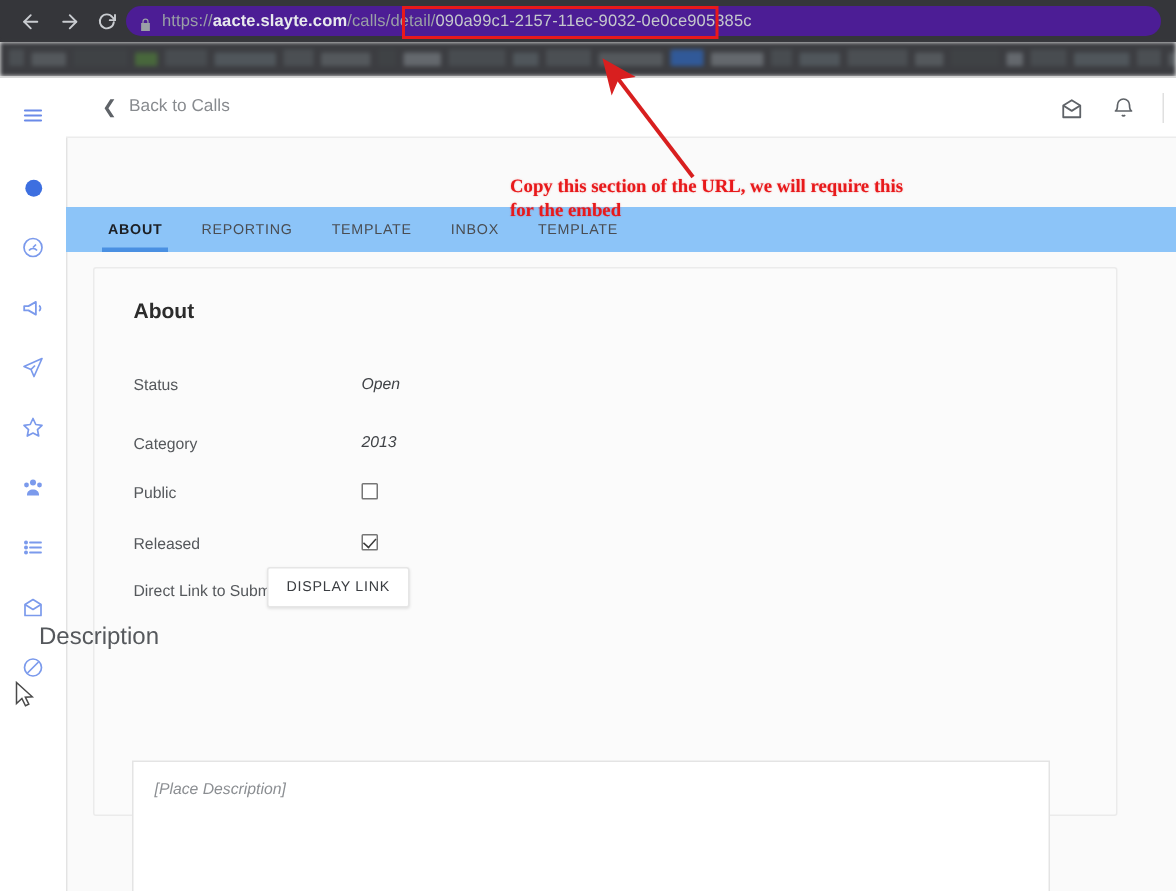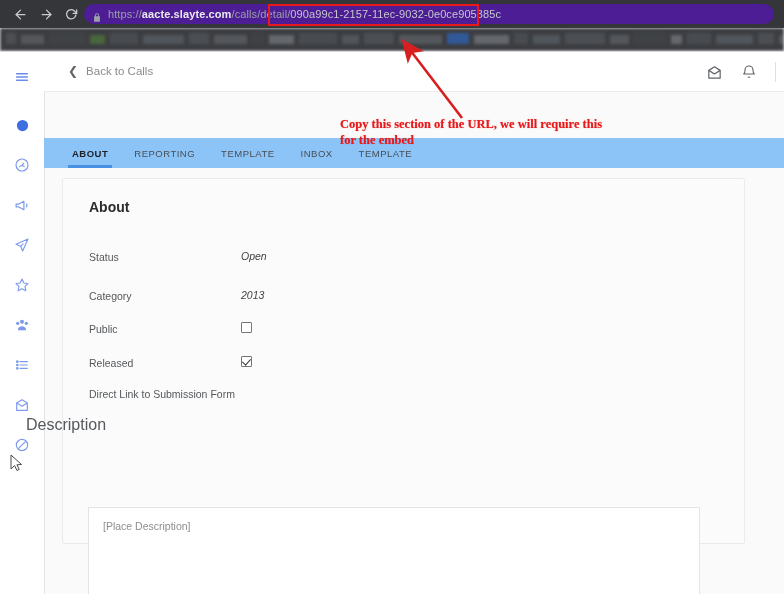--- a/index.html
+++ b/index.html
@@ -282,20 +282,21 @@
     width: 612px; height: 100px;
     background: #ffffff;
     border: 1px solid #e4e4e4;
     box-sizing: border-box;
   }
   #desc-placeholder {
     position: absolute;
     left: 14px; top: 12px;
     font-size: 10.5px;
     color: #8b8e92;
+    font-style: italic;
   }
 
   
   #annotation-layer {
     position: absolute;
     left: 0; top: 0;
     width: 784px; height: 594px;
     pointer-events: none;
   }
   #url-highlight-box {
@@ -517,20 +518,21 @@
     <div class="field-row" style="top:177px">
       <div class="field-label">Released</div>
       <span class="cbox checked"></span>
     </div>
 
     <div class="field-row" style="top:208px">
       <div class="field-label">Direct Link to Submission Form</div>
     </div>
   </div>
 
+  <div id="display-link-btn">DISPLAY LINK</div>
   <div id="desc-label">Description</div>
   <div id="desc-box">
     <div id="desc-placeholder">[Place Description]</div>
   </div>
 
 </div>
 
 <div id="annotation-layer">
   <div id="url-highlight-box"></div>
   <svg id="arrow-svg">

